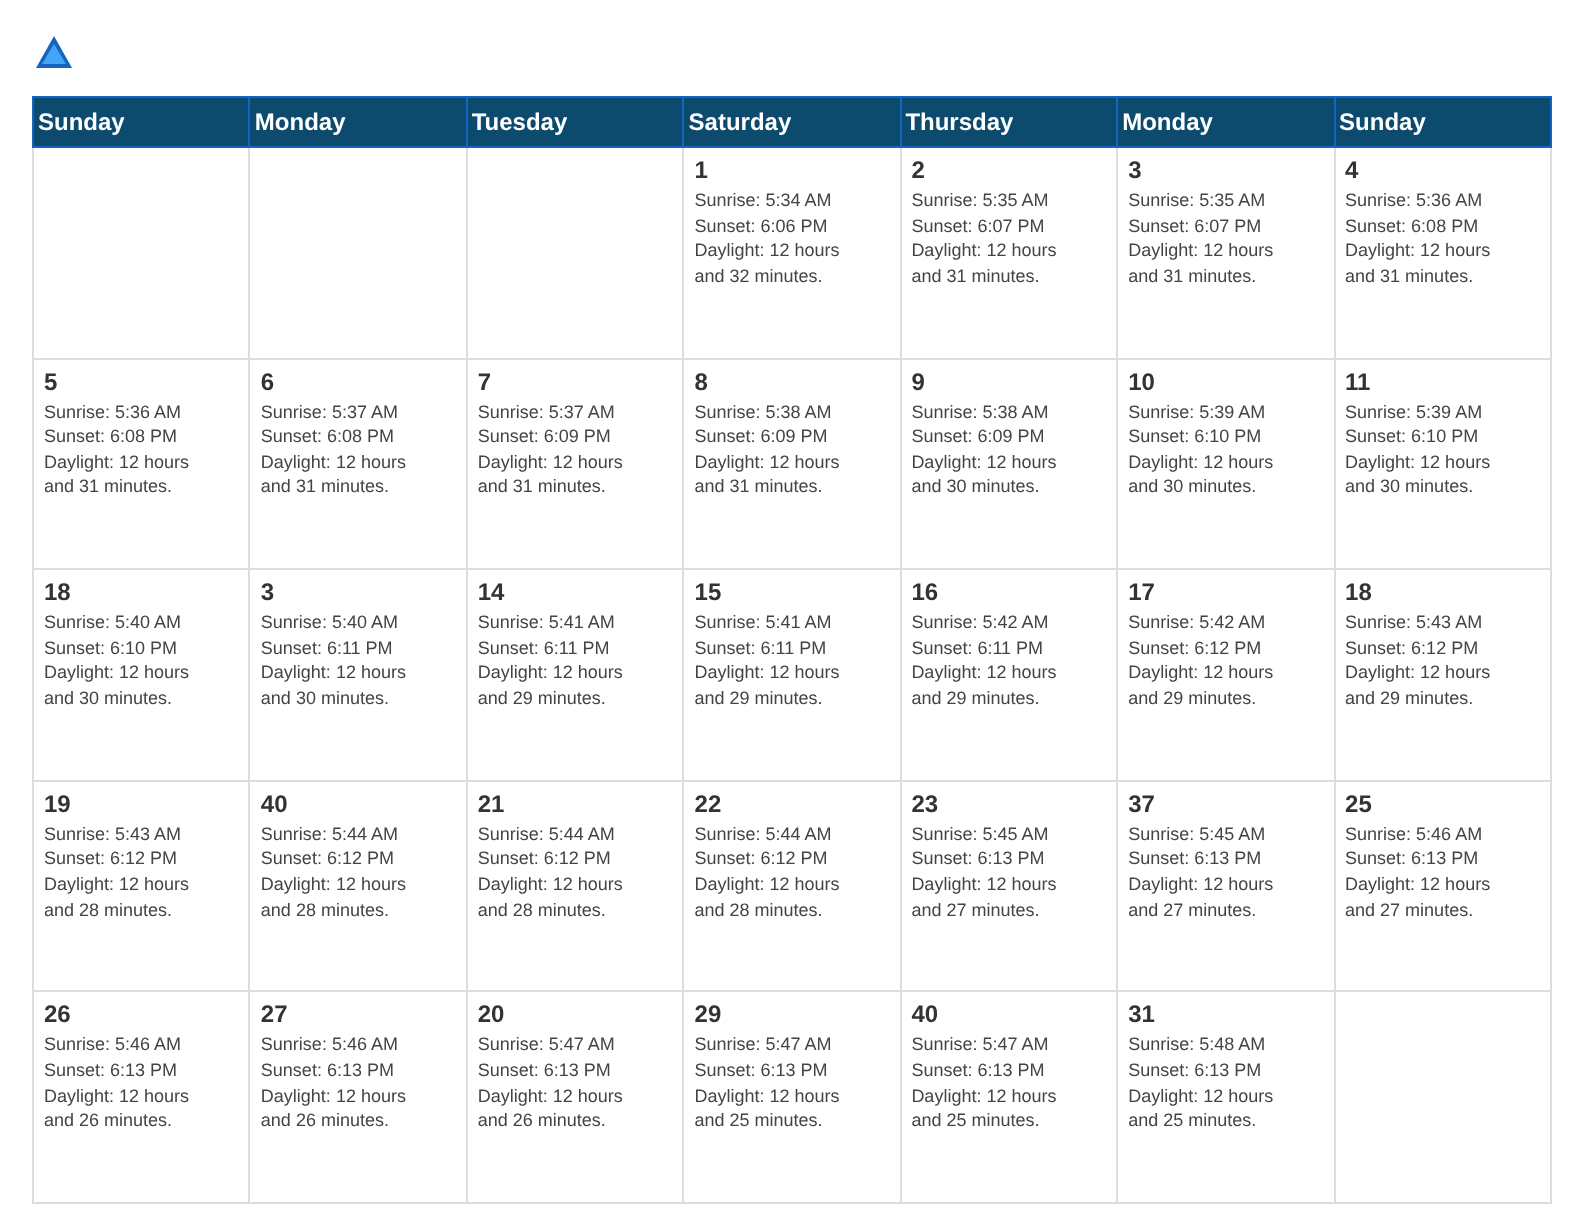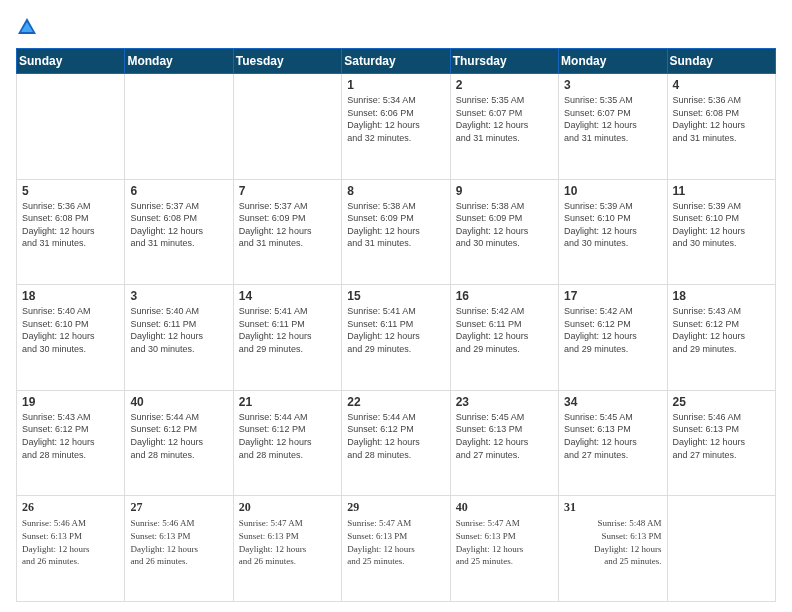--- a/index.html
+++ b/index.html
@@ -74,21 +74,20 @@
       vertical-align: top;
       padding: 4px 5px;
       border: 1px solid #ddd;
       font-size: 9.5px;
       color: #333;
       background: #fff;
       height: 88px;
     }
     .calendar tr:last-child td {
       height: 88px;
-      font-family: Liberation Serif, serif;
     }
     .day-number {
       font-size: 12px;
       font-weight: bold;
       color: #333;
       display: block;
       margin-bottom: 2px;
     }
     .day-info {
       font-size: 9px;
@@ -297,21 +296,21 @@
 and 28 minutes.</div>
           </td>
           <td>
             <span class="day-number">23</span>
             <div class="day-info" style="white-space: pre-line;">Sunrise: 5:45 AM
 Sunset: 6:13 PM
 Daylight: 12 hours
 and 27 minutes.</div>
           </td>
           <td>
-            <span class="day-number">34</span>
+            <span class="day-number">37</span>
             <div class="day-info" style="white-space: pre-line;">Sunrise: 5:45 AM
 Sunset: 6:13 PM
 Daylight: 12 hours
 and 27 minutes.</div>
           </td>
           <td>
             <span class="day-number">25</span>
             <div class="day-info" style="white-space: pre-line;">Sunrise: 5:46 AM
 Sunset: 6:13 PM
 Daylight: 12 hours
@@ -349,21 +348,21 @@
           </td>
           <td>
             <span class="day-number">40</span>
             <div class="day-info" style="white-space: pre-line;">Sunrise: 5:47 AM
 Sunset: 6:13 PM
 Daylight: 12 hours
 and 25 minutes.</div>
           </td>
           <td>
             <span class="day-number">31</span>
-            <div class="day-info" style="white-space: pre-line; text-align: right;">Sunrise: 5:48 AM
+            <div class="day-info" style="white-space: pre-line;">Sunrise: 5:48 AM
 Sunset: 6:13 PM
 Daylight: 12 hours
 and 25 minutes.</div>
           </td>
           <td class="empty-cell"></td>
         </tr>
       </tbody>
   </table>
 </div>
 

